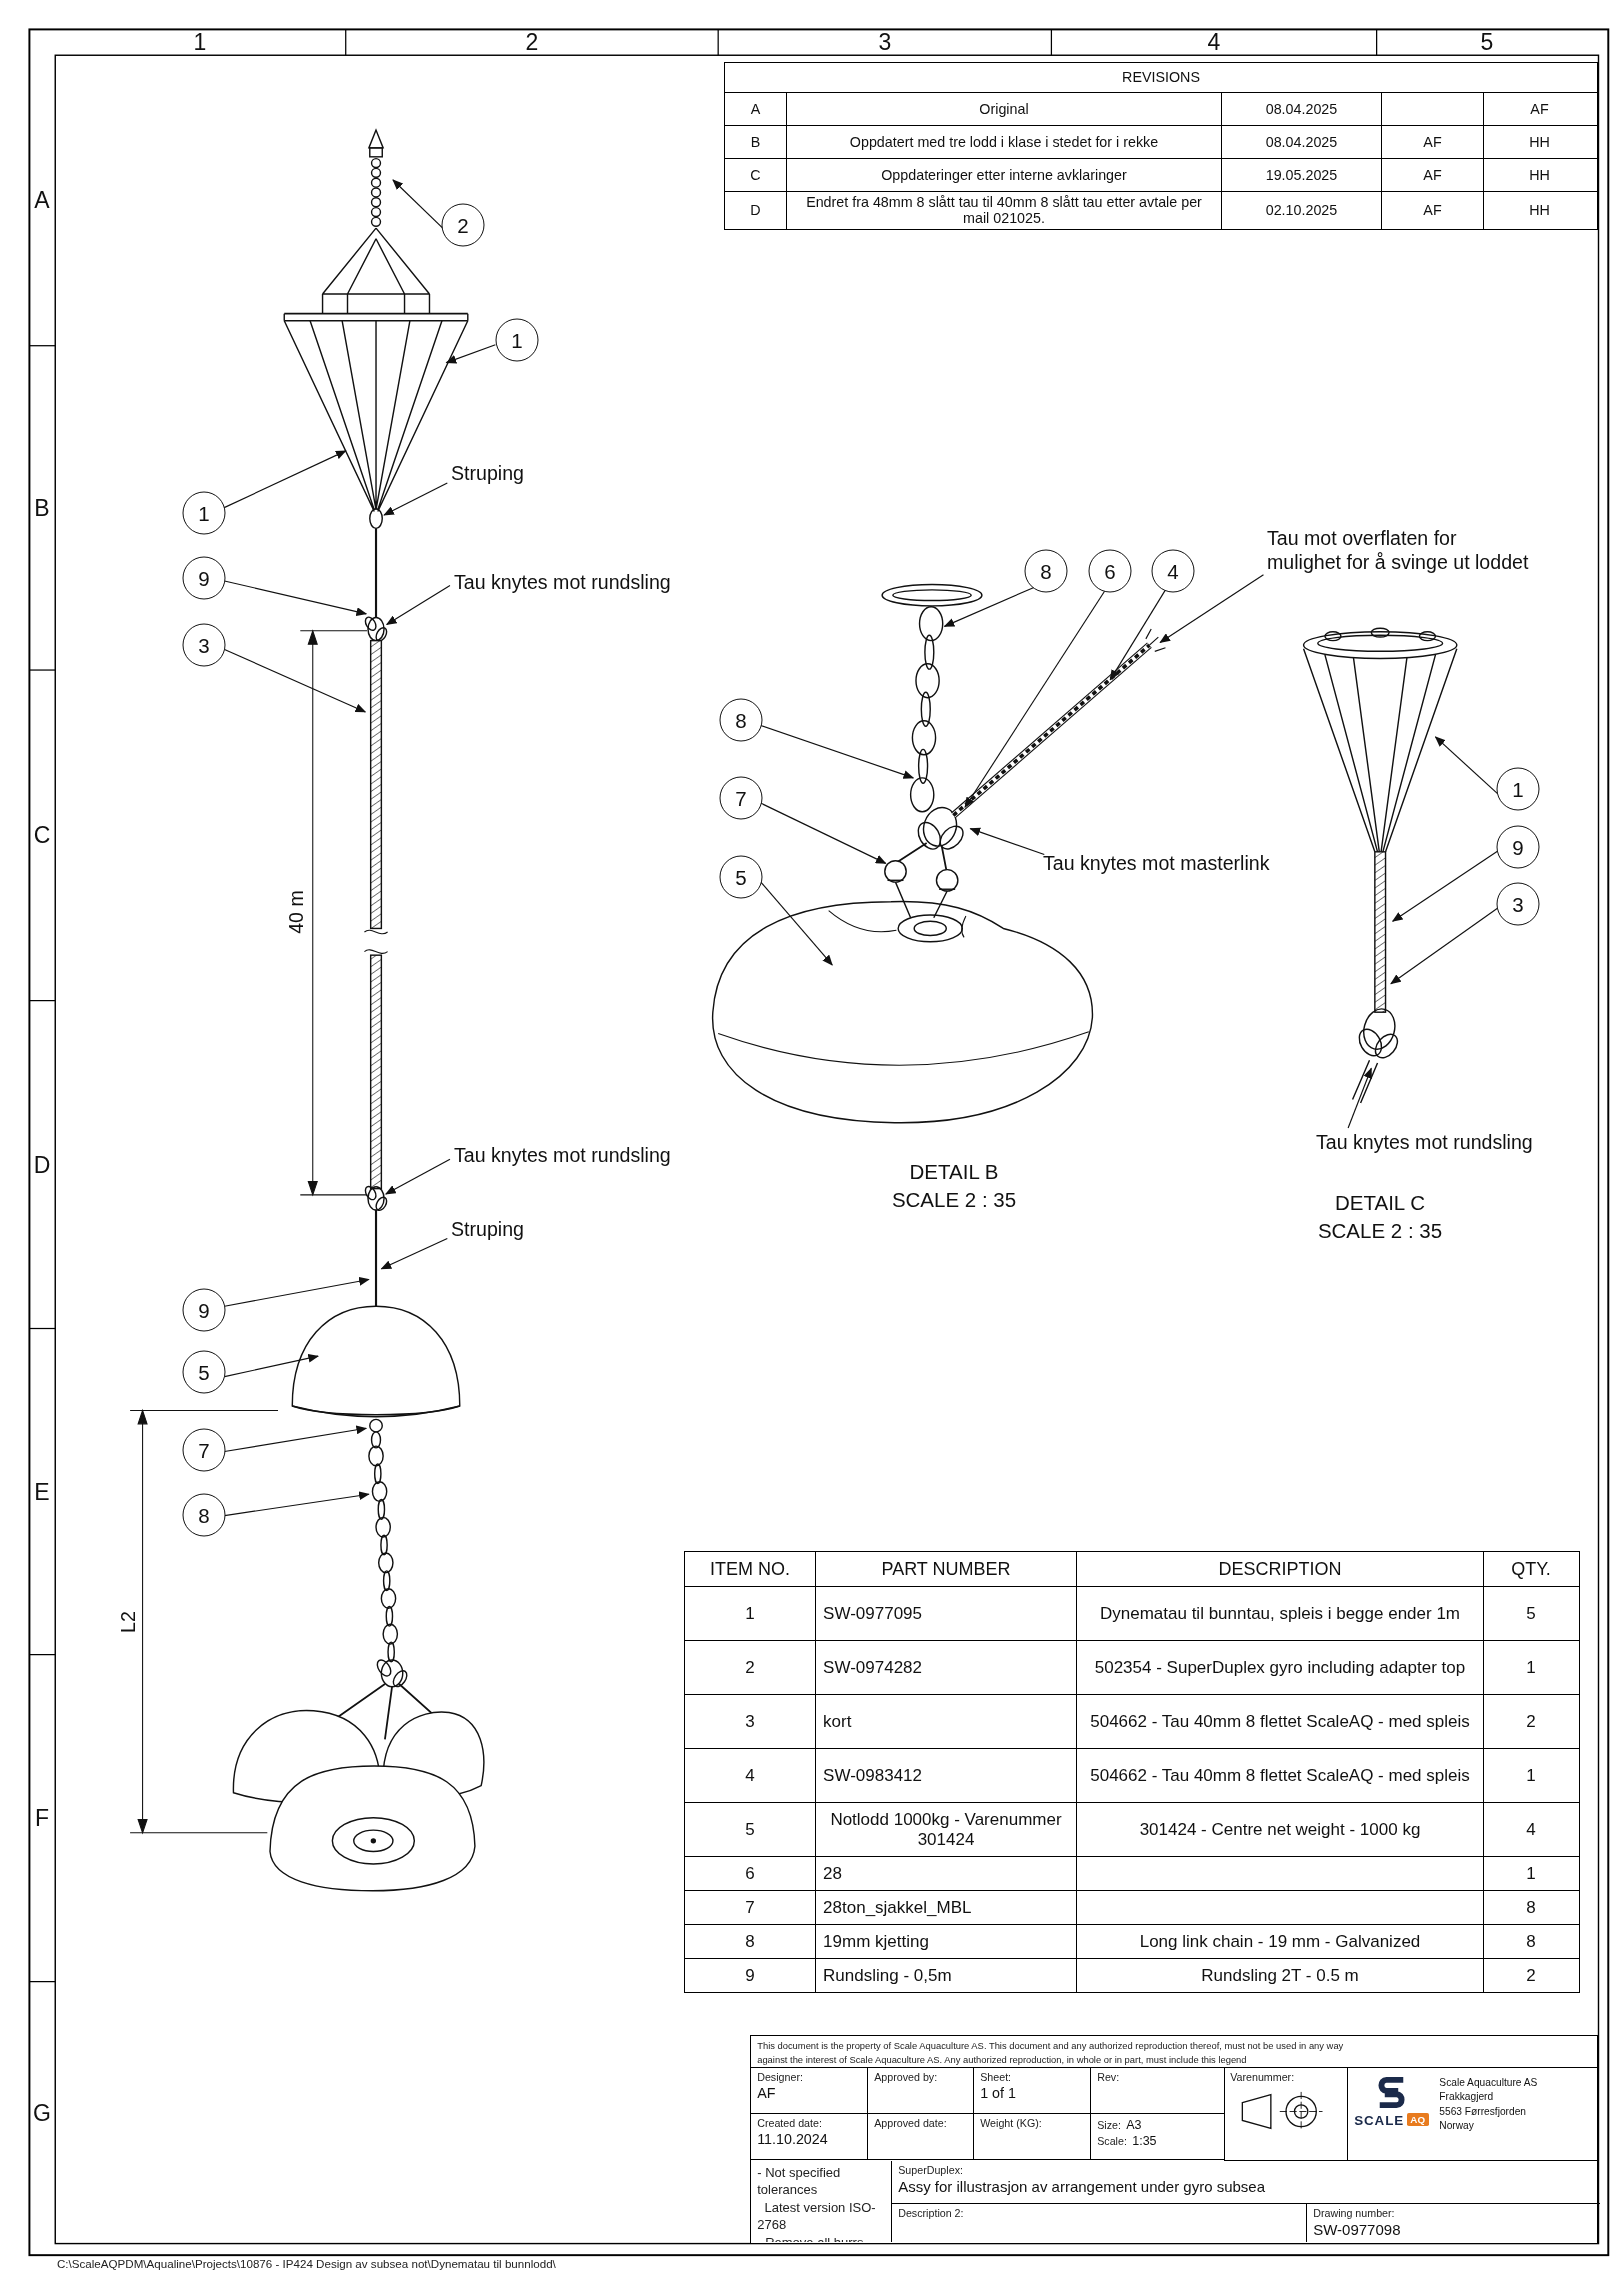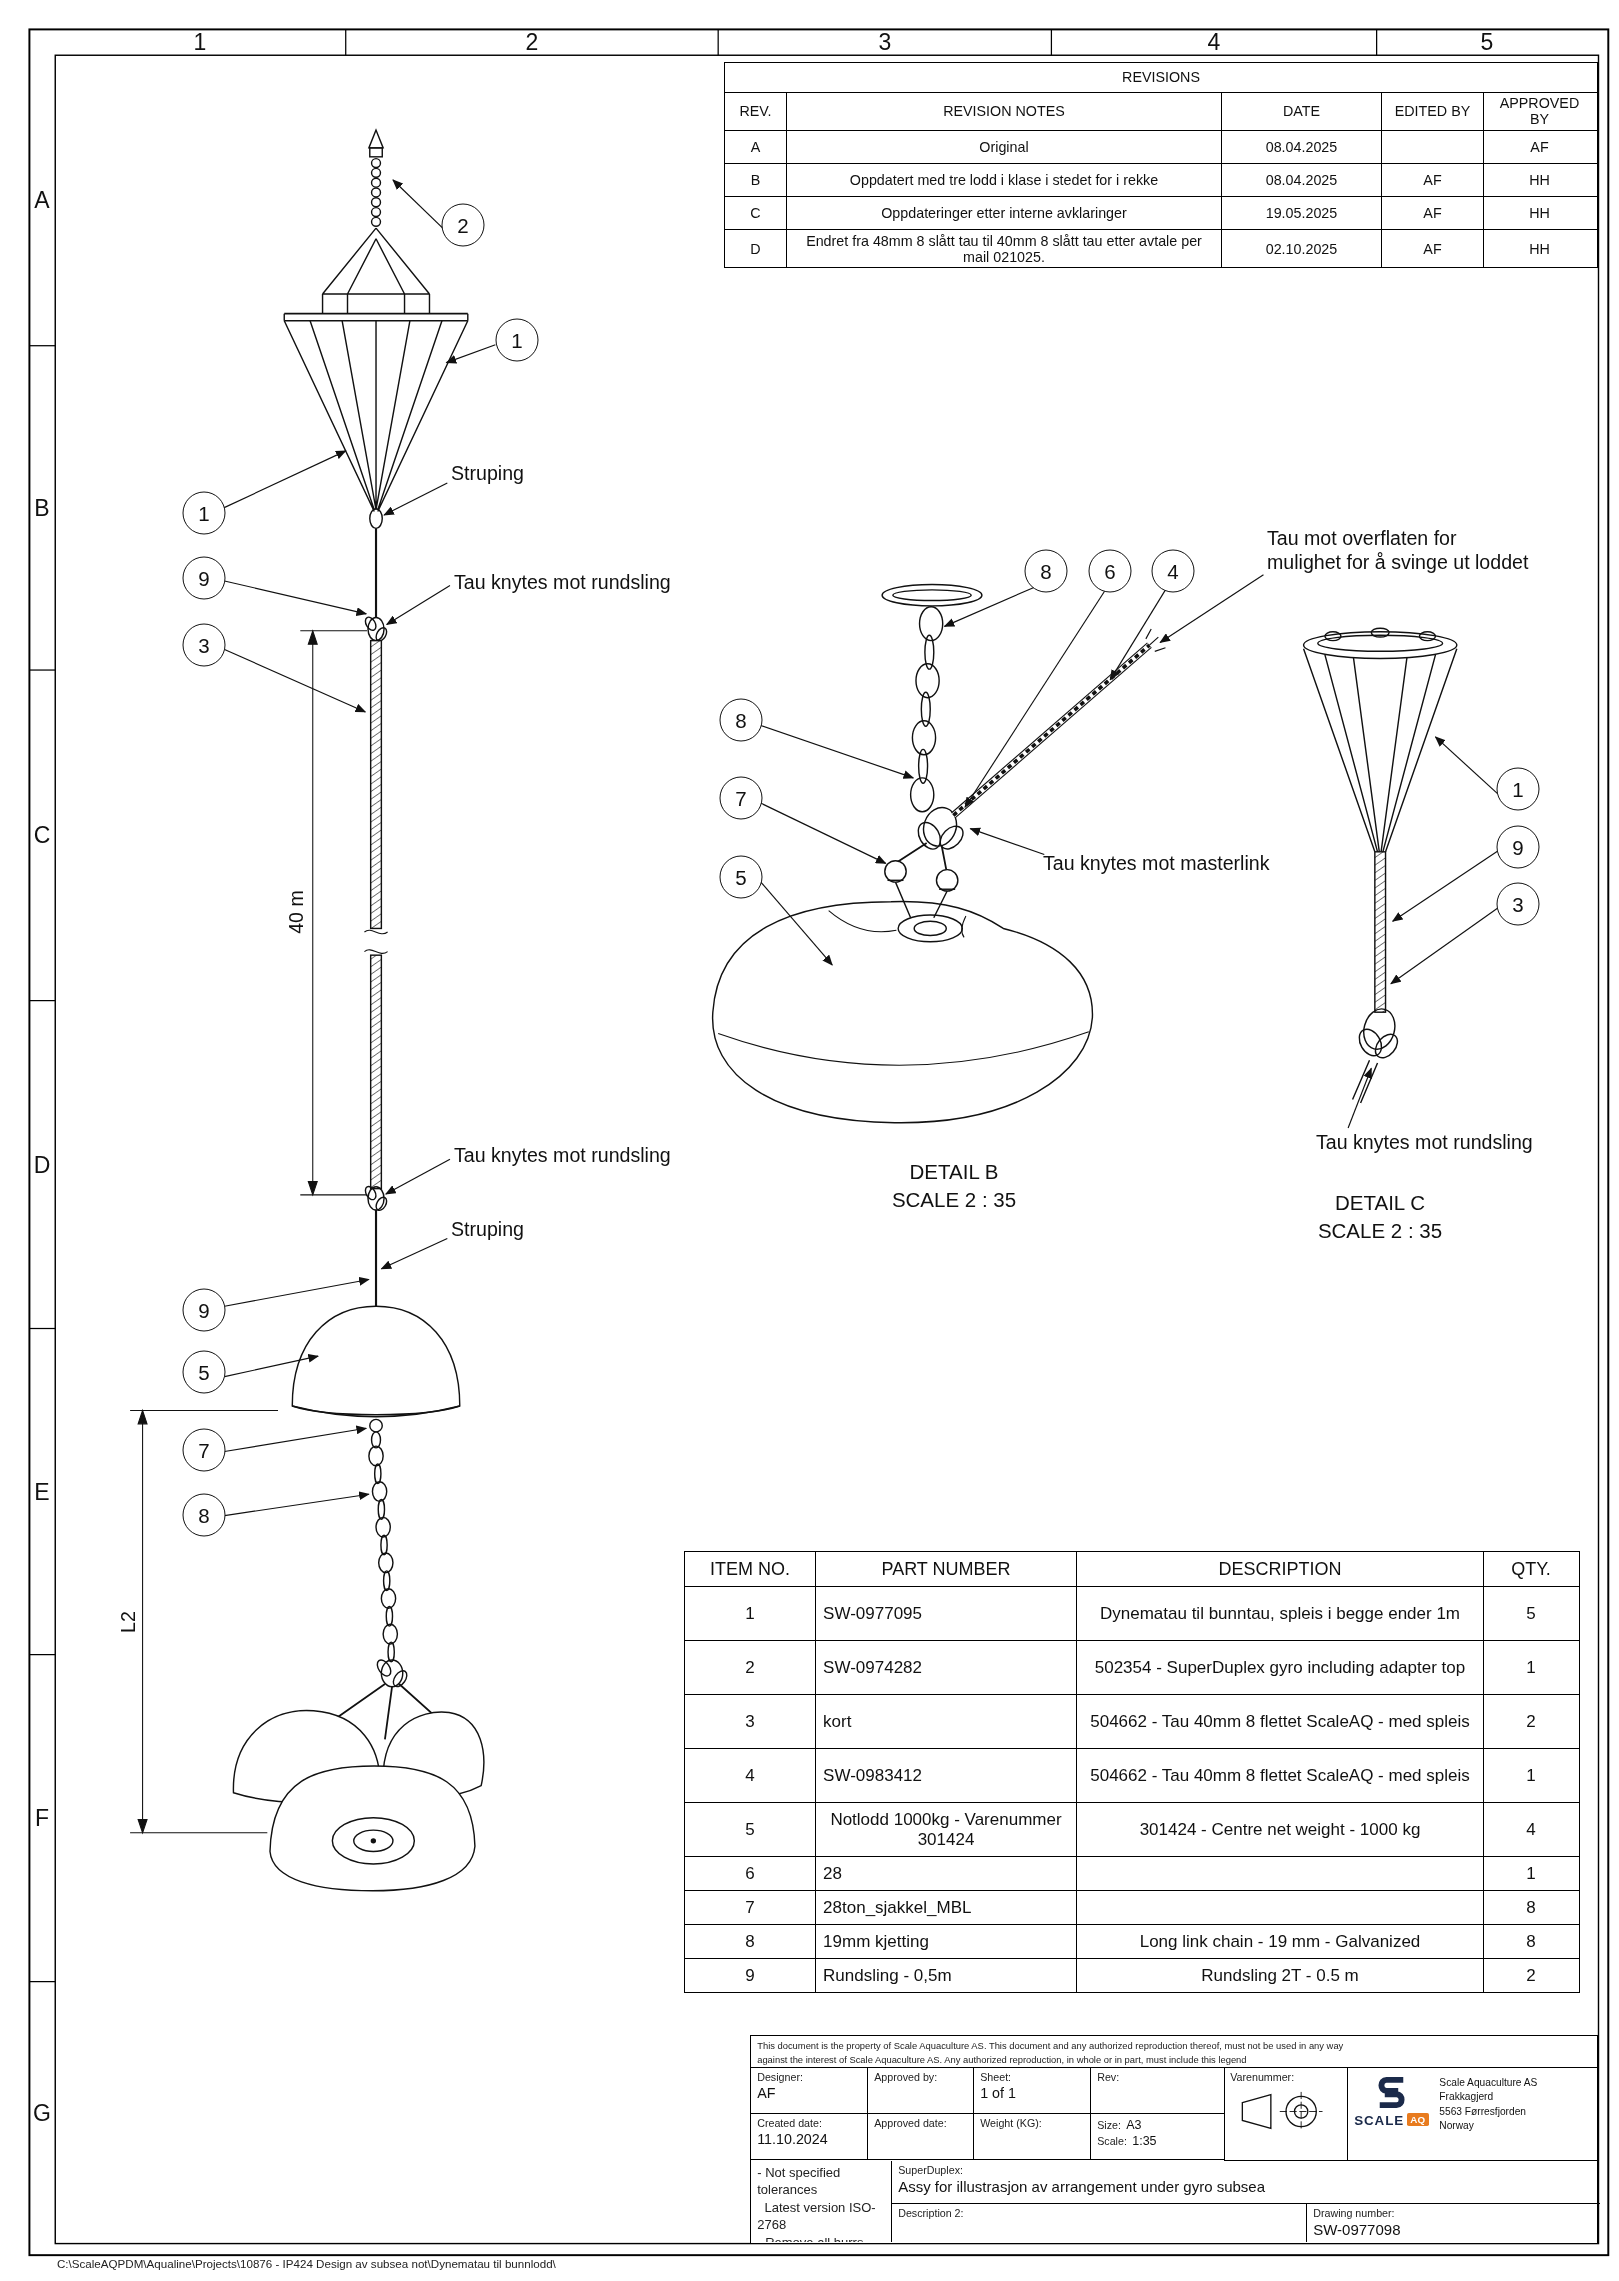--- a/index.html
+++ b/index.html
@@ -309,27 +309,20 @@
   <div>DETAIL B</div>
   <div>SCALE 2 : 35</div>
 </div>
 <div class="detail-caption" style="left:1380px;top:1189px">
   <div>DETAIL C</div>
   <div>SCALE 2 : 35</div>
 </div>
 
 <div class="rev-table">
   <div class="rt-title">REVISIONS</div>
-  <div class="rt-row rt-head">
-    <div>REV.</div>
-    <div>REVISION NOTES</div>
-    <div>DATE</div>
-    <div>EDITED BY</div>
-    <div>APPROVED BY</div>
-  </div>
   <div class="rt-row">
     <div>A</div>
     <div>Original</div>
     <div>08.04.2025</div>
     <div></div>
     <div>AF</div>
   </div>
   <div class="rt-row">
     <div>B</div>
     <div>Oppdatert med tre lodd i klase i stedet for i rekke</div>

